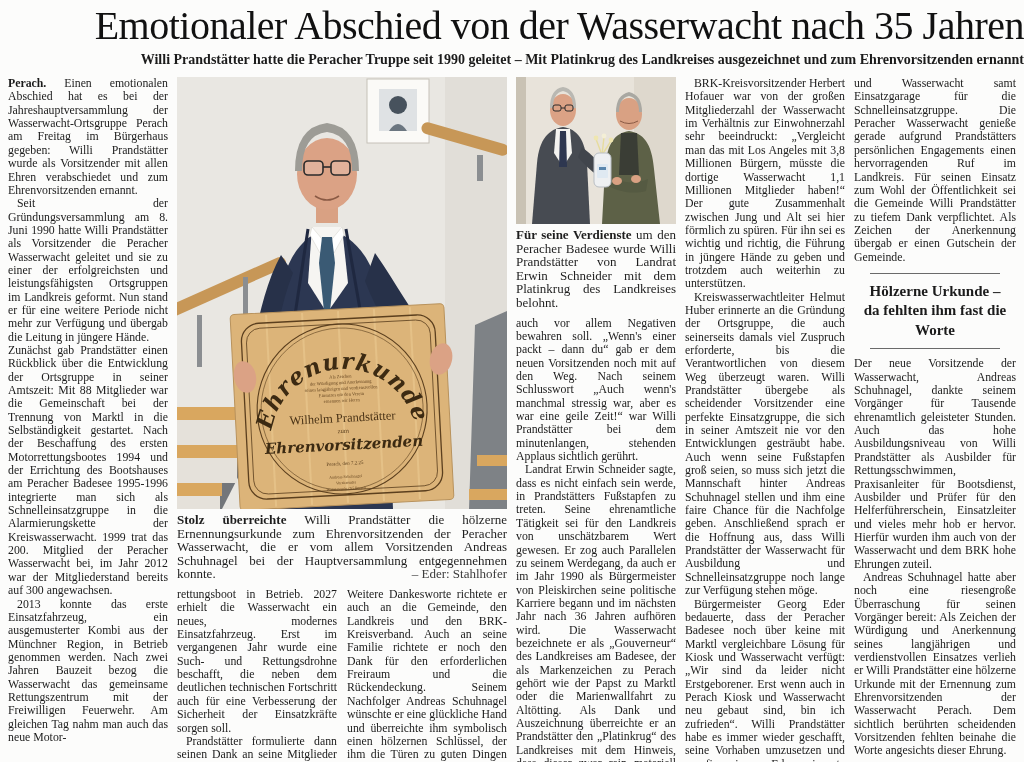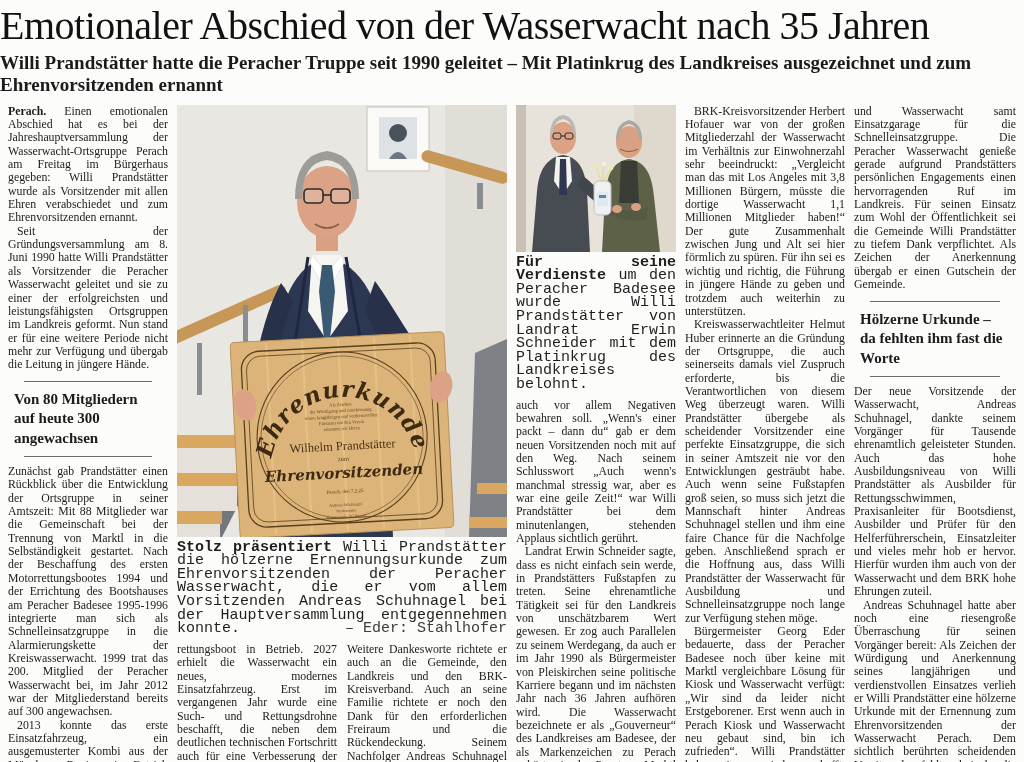--- a/index.html
+++ b/index.html
@@ -2,42 +2,42 @@
 <html lang="de"><head>
 <meta charset="utf-8">
 <style>
   html,body { margin:0; padding:0; background:#9a9a9a; }
   .page {
     position:relative; width:1024px; height:762px; margin:0 auto;
     background:#fcfcfb; overflow:hidden; color:#1b1b1b;
     font-family:"Liberation Serif", serif;
   }
   
-  .masthead { text-align:left; padding-top:5px; }
+  .masthead { text-align:right; padding-top:5px; }
   .headline { margin:0; font-size:40px; font-weight:400; letter-spacing:-0.5px; line-height:1.05; color:#111; }
-  .subheadline { margin:5px 0 0; font-size:19px; font-weight:bold; line-height:1.15; }
+  .subheadline { margin:5px 0 0; font-size:14px; font-weight:bold; line-height:1.15; }
   
   .cols { display:flex; gap:9px; padding:0 8px; margin-top:9px; align-items:flex-start; }
   .col   { flex:0 0 160px; width:160px; }
   .col6  { flex:0 0 162px; width:162px; }
   .colgroup { flex:0 0 330px; width:330px; }
   .inner-cols { display:flex; gap:10px; margin-top:7px; }
   .inner-cols .icol { flex:0 0 160px; width:160px; }
   
   .bt p { font-size:11.8px; line-height:13.35px; text-align:justify; margin:0; text-indent:9px; }
   .bt p.noindent { text-indent:0; }
   .lede { font-weight:bold; }
   
   .subhead-block { margin:9px 4px 8px; }
   .rule { border-top:1px solid #6a6a6a; margin:0 12px; height:0; }
-  .subhead { font-size:15px; font-weight:bold; line-height:1.3; margin:8px 2px; }
+  .subhead { font-size:15px; font-weight:bold; text-align:center; line-height:1.3; margin:8px 2px; }
   
   figure { margin:0; }
   figcaption {
-    font-family:Liberation Mono, monospace; font-size:15px; line-height:13.6px;
+    font-family:Liberation Serif, serif; font-size:13px; line-height:13.6px;
     text-align:justify; margin-top:4px; color:#1e1e1e;
   }
   figcaption .cap-lead { font-weight:bold; }
   .credit { float:right; color:#3c3c3c; }
   .photo-svg { display:block; background:#e9e7e2; }
 </style>
 </head>
 <body>
 
 <div class="page">
@@ -45,25 +45,20 @@
   <header class="masthead">
     <h1 class="headline">Emotionaler Abschied von der Wasserwacht nach 35 Jahren</h1>
     <p class="subheadline">Willi Prandstätter hatte die Peracher Truppe seit 1990 geleitet – Mit Platinkrug des Landkreises ausgezeichnet und zum Ehrenvorsitzenden ernannt</p>
   </header>
 
   <div class="cols">
 
     <div class="col bt">
       <p class="noindent"><span class="lede">Perach.</span><span> Einen emotionalen Abschied hat es bei der Jahreshauptversammlung der Wasserwacht-Ortsgruppe Perach am Freitag im Bürgerhaus gegeben: Willi Prandstätter wurde als Vorsitzender mit allen Ehren verabschiedet und zum Ehrenvorsitzenden ernannt.</span></p>
       <p>Seit der Gründungsversammlung am 8. Juni 1990 hatte Willi Prandstätter als Vorsitzender die Peracher Wasserwacht geleitet und sie zu einer der erfolgreichsten und leistungsfähigsten Ortsgruppen im Landkreis geformt. Nun stand er für eine weitere Periode nicht mehr zur Verfügung und übergab die Leitung in jüngere Hände.</p>
-      <div class="subhead-block">
-        <div class="rule"></div>
-        <h3 class="subhead">Von 80 Mitgliedern auf heute 300 angewachsen</h3>
-        <div class="rule"></div>
-      </div>
       <p class="noindent">Zunächst gab Prandstätter einen Rückblick über die Entwicklung der Ortsgruppe in seiner Amtszeit: Mit 88 Mitglieder war die Gemeinschaft bei der Trennung von Marktl in die Selbständigkeit gestartet. Nach der Beschaffung des ersten Motorrettungsbootes 1994 und der Errichtung des Bootshauses am Peracher Badesee 1995-1996 integrierte man sich als Schnelleinsatzgruppe in die Alarmierungskette der Kreiswasserwacht. 1999 trat das 200. Mitglied der Peracher Wasserwacht bei, im Jahr 2012 war der Mitgliederstand bereits auf 300 angewachsen.</p>
       <p>2013 konnte das erste Einsatzfahrzeug, ein ausgemusterter Kombi aus der Münchner Region, in Betrieb genommen werden. Nach zwei Jahren Bauzeit bezog die Wasserwacht das gemeinsame Rettungszentrum mit der Freiwilligen Feuerwehr. Am gleichen Tag nahm man auch das neue Motor-</p>
     </div>
 
     <div class="colgroup">
       <figure>
 
         <svg class="photo-svg" width="330" height="432" viewBox="0 0 330 432" xmlns="http://www.w3.org/2000/svg">
           <rect width="330" height="432" fill="#e9e7e2"></rect>
           <rect x="268" width="62" height="432" fill="#e1ded8"></rect>
@@ -157,21 +152,21 @@
               <text x="165" y="401">Andreas Schuhnagel</text>
               <text x="165" y="407">Vorsitzender</text>
               <text x="165" y="413">Wasserwacht OG Perach</text>
             </g>
           </g>
 
           <ellipse cx="68" cy="300" rx="11" ry="16" fill="#dba285" transform="rotate(-12 68 300)"></ellipse>
           <ellipse cx="264" cy="282" rx="11" ry="16" fill="#dba285" transform="rotate(14 264 282)"></ellipse>
         </svg>
         <figcaption>
-          <span class="cap-lead">Stolz präsentiert</span><span> Willi Prandstätter die hölzerne Ernennungsurkunde zum Ehrenvorsitzenden der Peracher Wasserwacht, die er vom allem Vorsitzenden Andreas Schuhnagel bei der Hauptversammlung entgegennehmen konnte.</span>
+          <span class="cap-lead">Stolz überreichte</span><span> Willi Prandstätter die hölzerne Ernennungsurkunde zum Ehrenvorsitzenden der Peracher Wasserwacht, die er vom allem Vorsitzenden Andreas Schuhnagel bei der Hauptversammlung entgegennehmen konnte.</span>
           <span class="credit">– Eder: Stahlhofer</span>
         </figcaption>
       </figure>
 
       <div class="inner-cols bt">
 
         <div class="icol">
           <p class="noindent">rettungsboot in Betrieb. 2027 erhielt die Wasserwacht ein neues, modernes Einsatzfahrzeug. Erst im vergangenen Jahr wurde eine Such- und Rettungsdrohne beschafft, die neben dem deutlichen technischen Fortschritt auch für eine Verbesserung der Sicherheit der Einsatzkräfte sorgen soll.</p>
           <p>Prandstätter formulierte dann seinen Dank an seine Mitglieder für ihren Einsatz und Loyalität.</p>
         </div>

